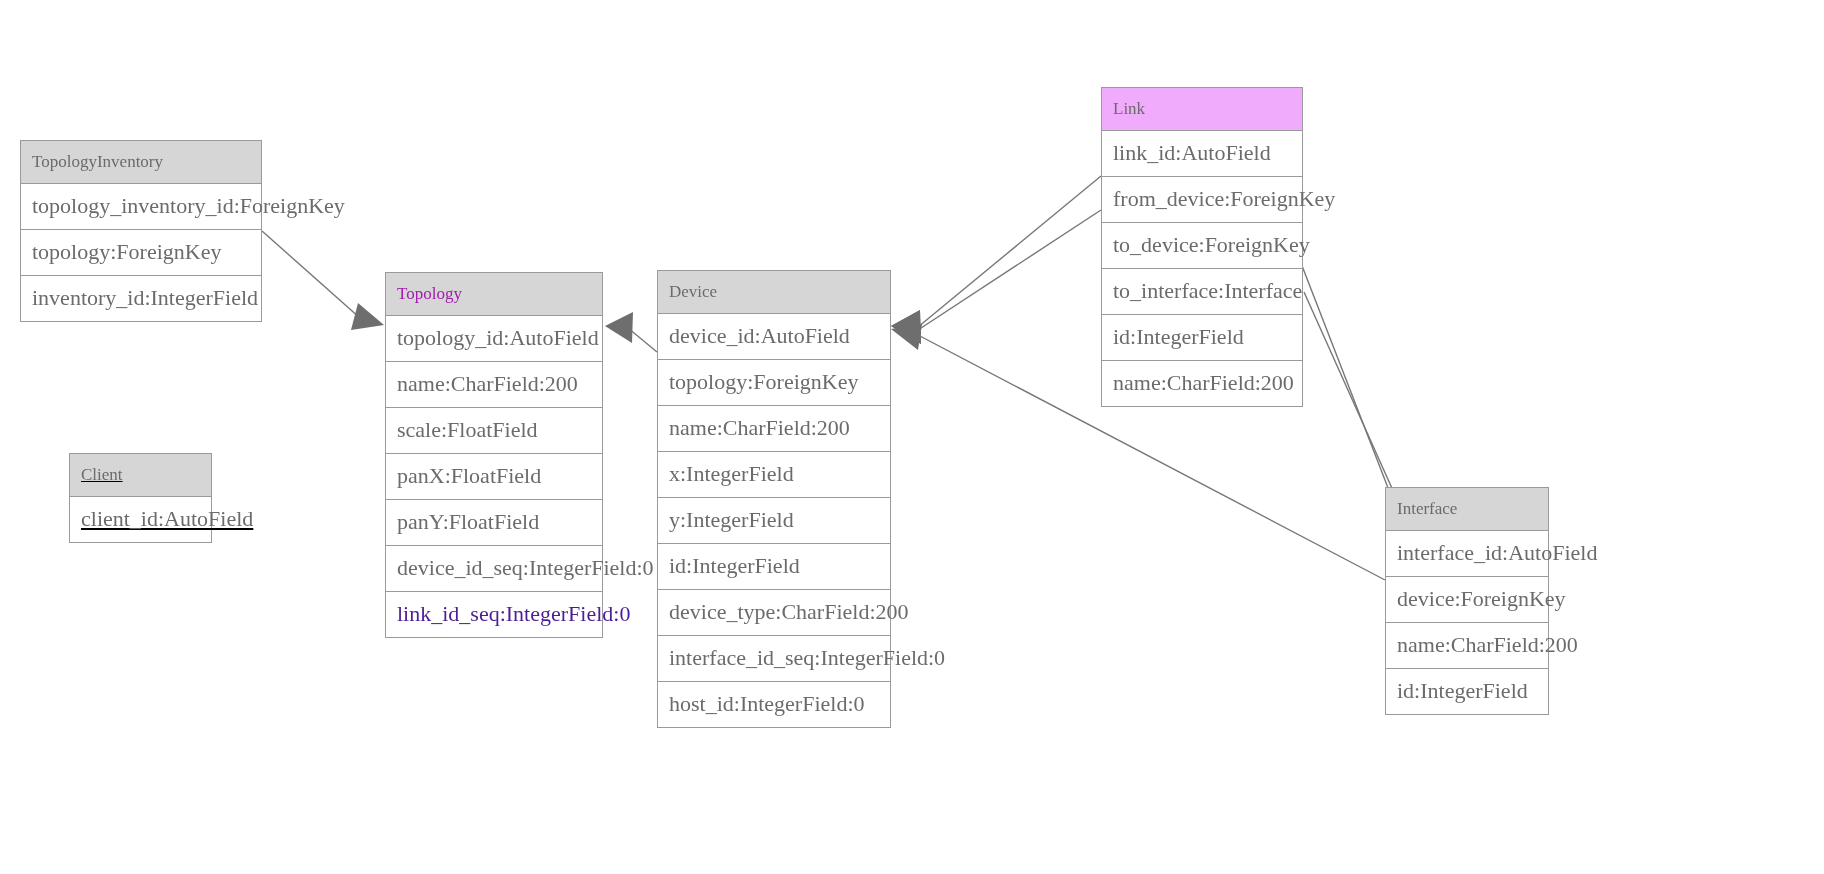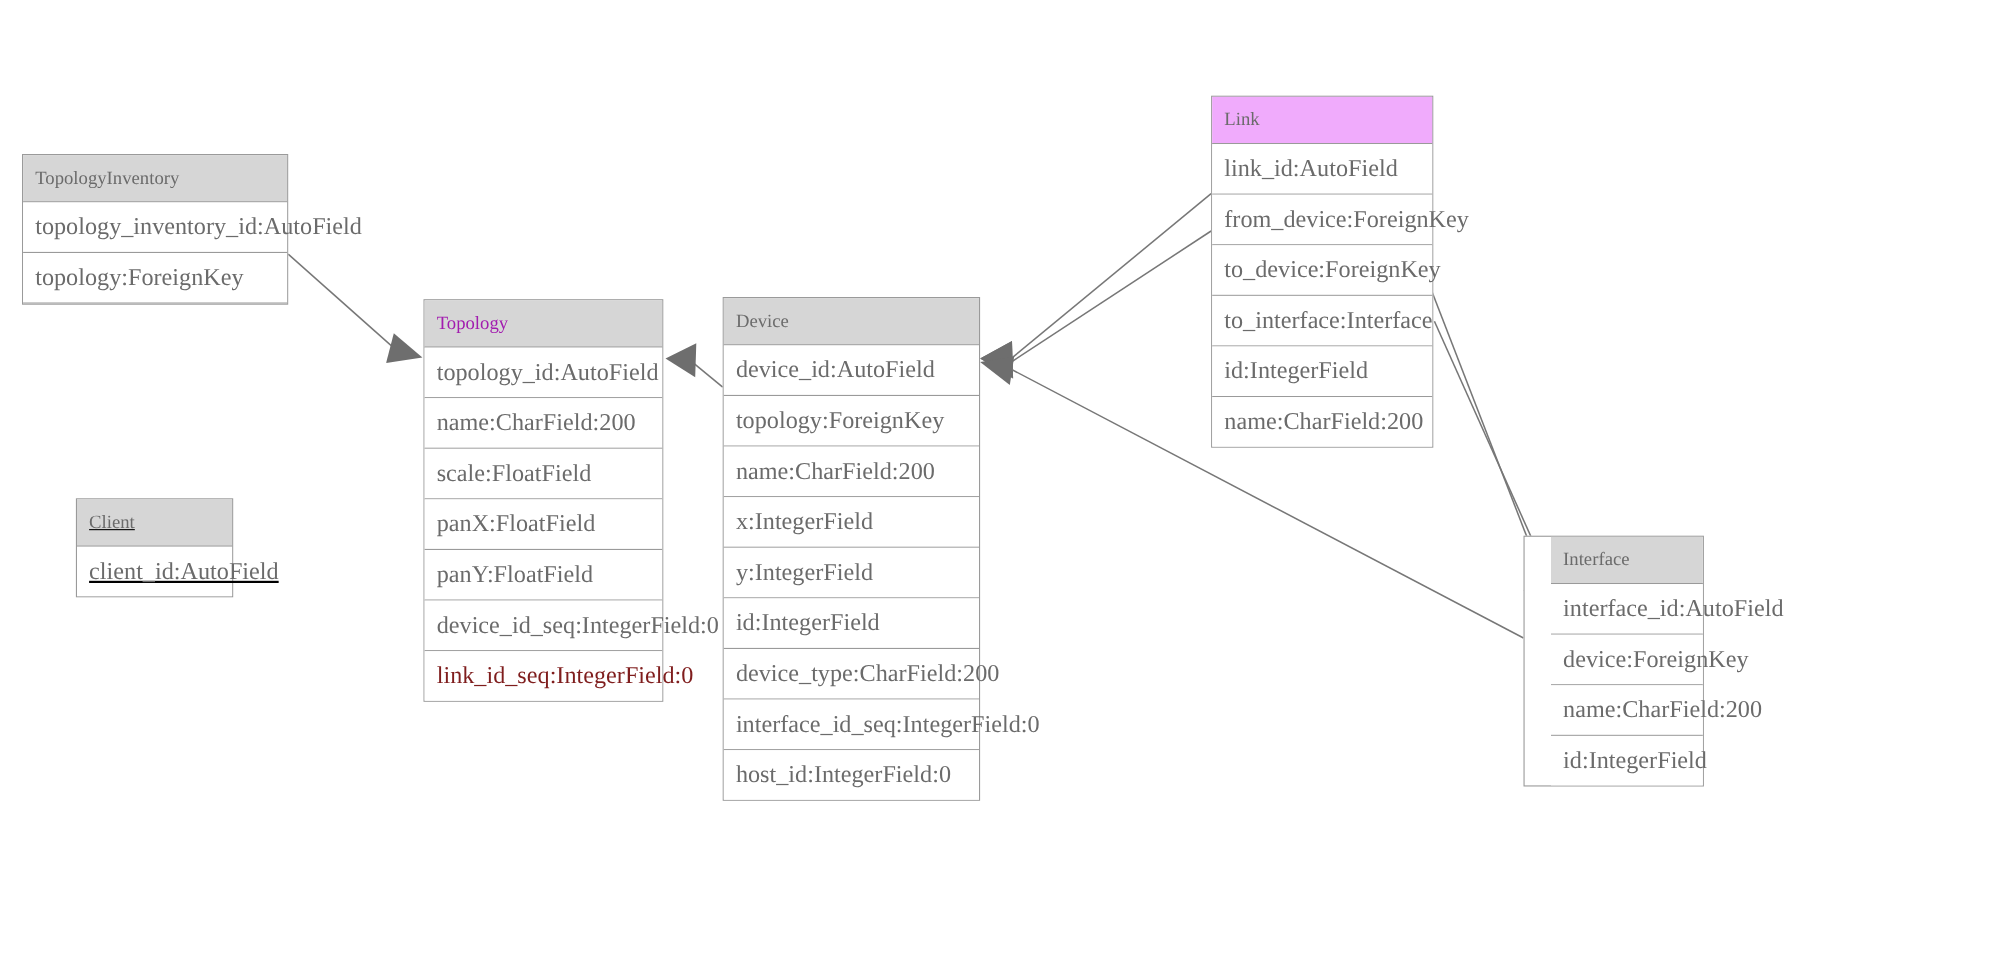--- a/index.html
+++ b/index.html
@@ -86,36 +86,37 @@
       </g>
       <g>
         <path d="M1304,292 L1408,524" stroke="#777777" stroke-width="1.4" fill="none"></path>
         <path d="M1411,515 L1385,537 L1418,541 Z" fill="#6e6e6e" stroke="none"></path>
       </g>
     </svg>
 
   <div id="entities-layer">
       <div class="entity" style="left: 20px; top: 140px; width: 242px; border-color: rgb(154, 154, 154);">
         <div class="entity-header" style="background: rgb(214, 214, 214); border-bottom-color: rgb(154, 154, 154); color: rgb(107, 107, 107);">TopologyInventory</div>
-        <div class="entity-field" style="border-bottom-color: rgb(154, 154, 154); color: rgb(107, 107, 107);">topology_inventory_id:AutoField</div>
+        <div class="entity-field" style="border-bottom-color: rgb(154, 154, 154); color: rgb(107, 107, 107);">topology_inventory_id:ForeignKey</div>
         <div class="entity-field" style="border-bottom-color: rgb(154, 154, 154); color: rgb(107, 107, 107);">topology:ForeignKey</div>
+        <div class="entity-field last" style="border-bottom-color: rgb(154, 154, 154); color: rgb(107, 107, 107);">inventory_id:IntegerField</div>
       </div>
       <div class="entity" style="left: 69px; top: 453px; width: 143px; border-color: rgb(154, 154, 154); text-decoration: underline;">
         <div class="entity-header" style="background: rgb(214, 214, 214); border-bottom-color: rgb(154, 154, 154); color: rgb(107, 107, 107);">Client</div>
         <div class="entity-field last" style="border-bottom-color: rgb(154, 154, 154); color: rgb(107, 107, 107);">client_id:AutoField</div>
       </div>
       <div class="entity" style="left: 385px; top: 272px; width: 218px; border-color: rgb(154, 154, 154);">
         <div class="entity-header" style="background: rgb(214, 214, 214); border-bottom-color: rgb(154, 154, 154); color: #a21caf;">Topology</div>
         <div class="entity-field" style="border-bottom-color: rgb(154, 154, 154); color: rgb(107, 107, 107);">topology_id:AutoField</div>
         <div class="entity-field" style="border-bottom-color: rgb(154, 154, 154); color: rgb(107, 107, 107);">name:CharField:200</div>
         <div class="entity-field" style="border-bottom-color: rgb(154, 154, 154); color: rgb(107, 107, 107);">scale:FloatField</div>
         <div class="entity-field" style="border-bottom-color: rgb(154, 154, 154); color: rgb(107, 107, 107);">panX:FloatField</div>
         <div class="entity-field" style="border-bottom-color: rgb(154, 154, 154); color: rgb(107, 107, 107);">panY:FloatField</div>
         <div class="entity-field" style="border-bottom-color: rgb(154, 154, 154); color: rgb(107, 107, 107);">device_id_seq:IntegerField:0</div>
-        <div class="entity-field last" style="border-bottom-color: rgb(154, 154, 154); color: #7f1d1d;">link_id_seq:IntegerField:0</div>
+        <div class="entity-field last" style="border-bottom-color: rgb(154, 154, 154); color: #4c1d95;">link_id_seq:IntegerField:0</div>
       </div>
       <div class="entity" style="left: 657px; top: 270px; width: 234px; border-color: rgb(154, 154, 154);">
         <div class="entity-header" style="background: rgb(214, 214, 214); border-bottom-color: rgb(154, 154, 154); color: rgb(107, 107, 107);">Device</div>
         <div class="entity-field" style="border-bottom-color: rgb(154, 154, 154); color: rgb(107, 107, 107);">device_id:AutoField</div>
         <div class="entity-field" style="border-bottom-color: rgb(154, 154, 154); color: rgb(107, 107, 107);">topology:ForeignKey</div>
         <div class="entity-field" style="border-bottom-color: rgb(154, 154, 154); color: rgb(107, 107, 107);">name:CharField:200</div>
         <div class="entity-field" style="border-bottom-color: rgb(154, 154, 154); color: rgb(107, 107, 107);">x:IntegerField</div>
         <div class="entity-field" style="border-bottom-color: rgb(154, 154, 154); color: rgb(107, 107, 107);">y:IntegerField</div>
         <div class="entity-field" style="border-bottom-color: rgb(154, 154, 154); color: rgb(107, 107, 107);">id:IntegerField</div>
         <div class="entity-field" style="border-bottom-color: rgb(154, 154, 154); color: rgb(107, 107, 107);">device_type:CharField:200</div>
@@ -124,21 +125,21 @@
       </div>
       <div class="entity" style="left: 1101px; top: 87px; width: 202px; border-color: rgb(154, 154, 154);">
         <div class="entity-header" style="background: #f0abfc; border-bottom-color: rgb(154, 154, 154); color: rgb(107, 107, 107);">Link</div>
         <div class="entity-field" style="border-bottom-color: rgb(154, 154, 154); color: rgb(107, 107, 107);">link_id:AutoField</div>
         <div class="entity-field" style="border-bottom-color: rgb(154, 154, 154); color: rgb(107, 107, 107);">from_device:ForeignKey</div>
         <div class="entity-field" style="border-bottom-color: rgb(154, 154, 154); color: rgb(107, 107, 107);">to_device:ForeignKey</div>
         <div class="entity-field" style="border-bottom-color: rgb(154, 154, 154); color: rgb(107, 107, 107);">to_interface:Interface</div>
         <div class="entity-field" style="border-bottom-color: rgb(154, 154, 154); color: rgb(107, 107, 107);">id:IntegerField</div>
         <div class="entity-field last" style="border-bottom-color: rgb(154, 154, 154); color: rgb(107, 107, 107);">name:CharField:200</div>
       </div>
-      <div class="entity" style="left: 1385px; top: 487px; width: 164px; border-color: rgb(154, 154, 154); padding-left: 24px;">
+      <div class="entity" style="left: 1385px; top: 487px; width: 164px; border-color: rgb(154, 154, 154);">
         <div class="entity-header" style="background: rgb(214, 214, 214); border-bottom-color: rgb(154, 154, 154); color: rgb(107, 107, 107);">Interface</div>
         <div class="entity-field" style="border-bottom-color: rgb(154, 154, 154); color: rgb(107, 107, 107);">interface_id:AutoField</div>
         <div class="entity-field" style="border-bottom-color: rgb(154, 154, 154); color: rgb(107, 107, 107);">device:ForeignKey</div>
         <div class="entity-field" style="border-bottom-color: rgb(154, 154, 154); color: rgb(107, 107, 107);">name:CharField:200</div>
         <div class="entity-field last" style="border-bottom-color: rgb(154, 154, 154); color: rgb(107, 107, 107);">id:IntegerField</div>
       </div>
     </div>
 
 </div>
 

